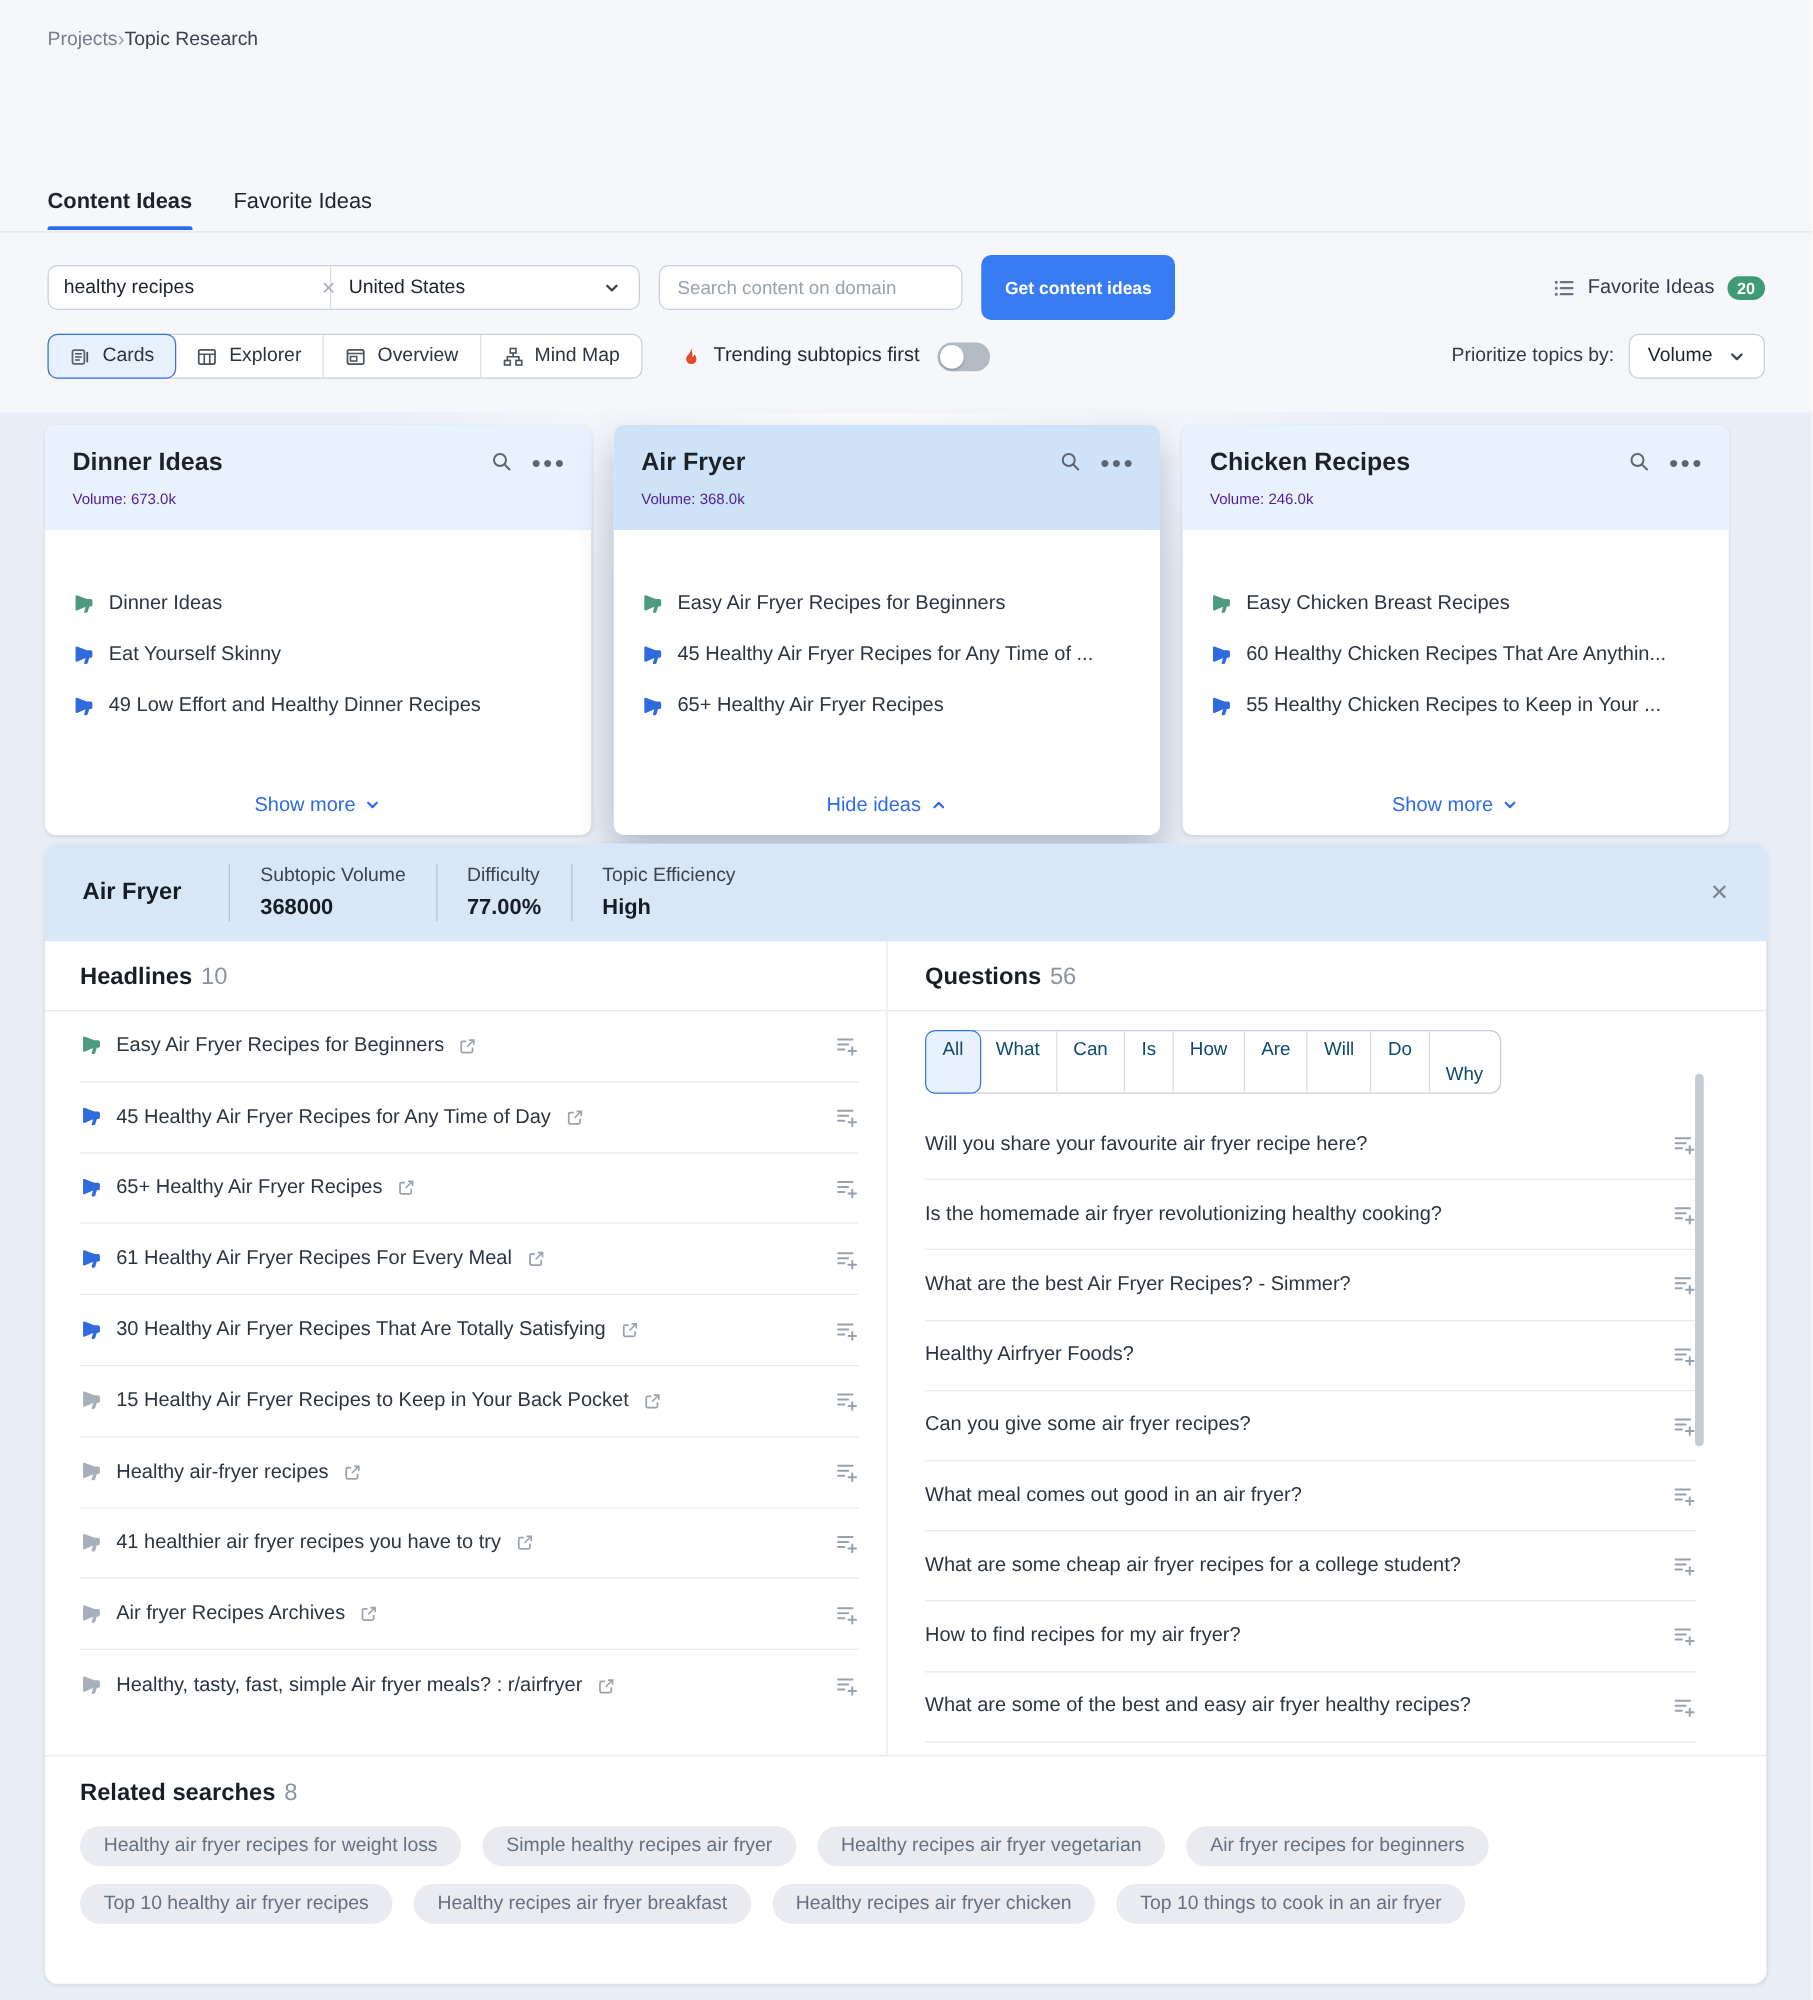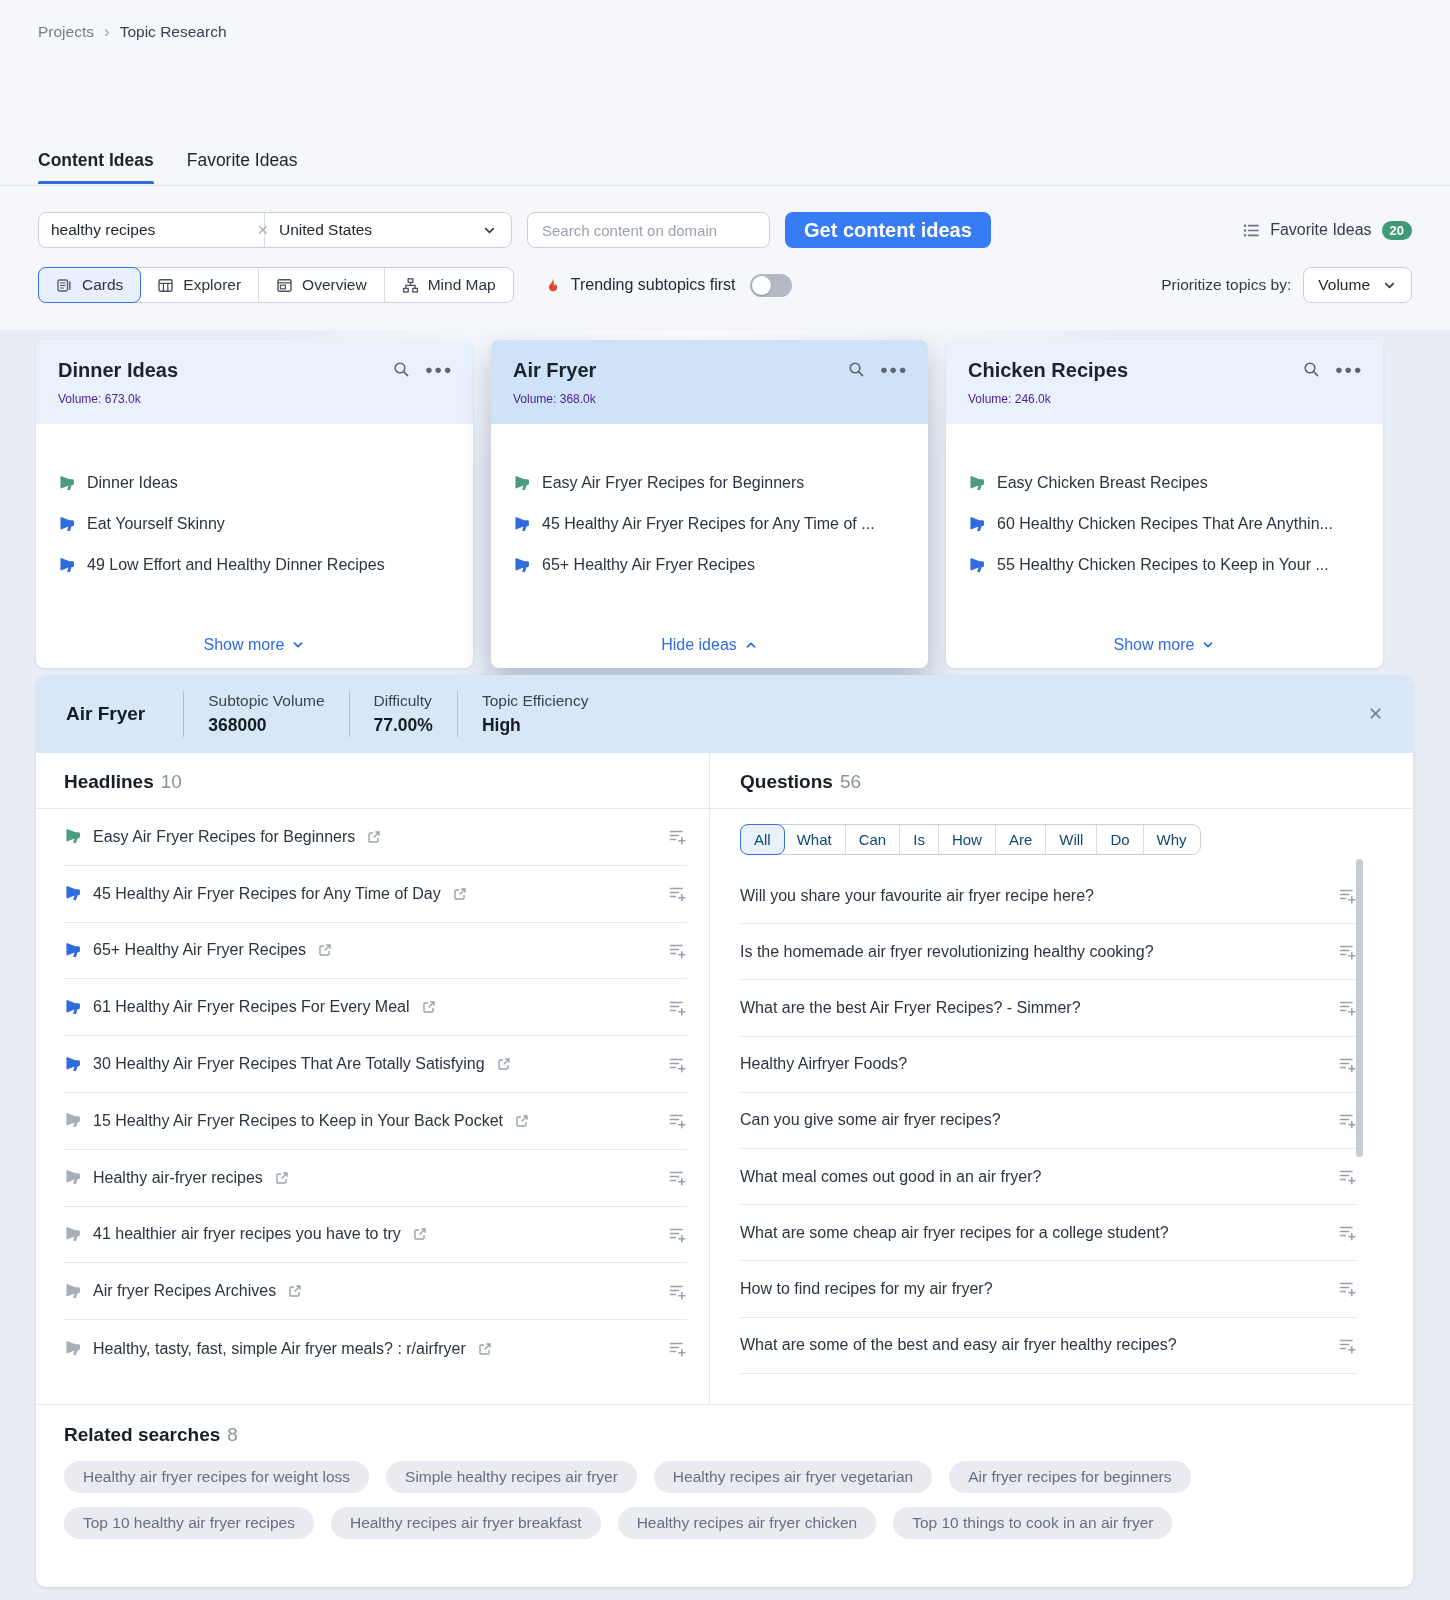--- a/index.html
+++ b/index.html
@@ -2,21 +2,21 @@
 <html><head>
 <meta charset="utf-8">
 <style>
   * { margin:0; padding:0; box-sizing:border-box; }
   body { font-family:"Liberation Sans","DejaVu Sans",sans-serif; }
   #app { position:relative; width:1450px; height:1600px; background:#f5f7fa; overflow:hidden; color:#222a33; }
   #bg-lower { position:absolute; left:0; top:330px; right:0; bottom:0;
     background:radial-gradient(ellipse 700px 260px at 48% 0%, #ffffff 0%, rgba(255,255,255,0) 60%), #e9eef6; }
 
   
-  .breadcrumb { position:absolute; top:22px; left:38px; font-size:15.5px; display:flex; align-items:center; gap:10px; }
+  .breadcrumb { position:absolute; top:22px; left:38px; font-size:15.5px; display:flex; align-items:center; }
   .crumb-muted { color:#767e89; }
   .crumb-sep { color:#9aa2ad; font-size:17px; }
   .crumb-current { color:#39424e; }
 
   .title-row { position:absolute; top:74px; left:38px; right:38px; display:flex; align-items:center; }
   .page-title { font-size:24px; font-weight:700; color:#20262e; }
   .page-title .query { color:#838b95; font-weight:600; margin-left:8px; }
   .title-actions { margin-left:auto; display:flex; gap:11px; }
   .btn { display:inline-flex; align-items:center; gap:9px; height:34px; padding:0 16px; border-radius:8px; font-size:15.5px; cursor:pointer; }
   .btn-export { background:#eff1f4; border:1px solid #ccd1da; color:#3f4750; }
@@ -31,21 +31,21 @@
   
   .filter-row1 { position:absolute; top:212px; left:38px; right:38px; height:36px; display:flex; align-items:center; }
   .combo { display:flex; height:36px; background:#fff; border:1px solid #c9cfda; border-radius:8px; overflow:hidden; }
   .combo-kw { width:226px; display:flex; align-items:center; padding:0 12px; border-right:1px solid #d9dde5; }
   .combo-kw input { border:0; outline:0; flex:1; font-size:15.5px; color:#1d232a; font-family:inherit; background:transparent; }
   .clear-x { color:#a8afb9; font-size:14px; cursor:pointer; padding-left:6px; }
   .combo-country { width:246px; display:flex; align-items:center; padding:0 14px; font-size:15.5px; color:#1d232a; cursor:pointer; }
   .combo-country .chev { margin-left:auto; }
   .input-domain { margin-left:15px; width:243px; height:36px; background:#fff; border:1px solid #c9cfda; border-radius:8px; padding:0 14px; font-size:15px; color:#8b5cf6; font-family:inherit; outline:none; }
   .input-domain::placeholder { color:#9aa2ad; }
-  .btn-primary { margin-left:15px; height:36px; padding:0 19px; background:#377bf5; border:none; color:#fff; font-size:20px; font-weight:600; border-radius:8px; cursor:pointer; display:inline-flex; align-items:center; font-family:inherit; }
+  .btn-primary { margin-left:15px; height:52px; padding:0 19px; background:#377bf5; border:none; color:#fff; font-size:14px; font-weight:600; border-radius:8px; cursor:pointer; display:inline-flex; align-items:center; font-family:inherit; }
   .fav-ideas { margin-left:auto; display:flex; align-items:center; gap:10px; cursor:pointer; }
   .fav-label { font-size:16px; color:#333d49; }
   .fav-badge { background:#3f9a78; color:#fff; font-size:13px; border-radius:10px; padding:2px 8px; font-weight:600; }
 
   .filter-row2 { position:absolute; top:267px; left:38px; right:38px; height:36px; display:flex; align-items:center; }
   .seg { display:flex; height:36px; background:#fff; border:1px solid #c9cfda; border-radius:8px; }
   .seg-item { display:flex; align-items:center; gap:9px; padding:16px 17px; font-size:15.5px; color:#2b3440; border-right:1px solid #d9dde5; cursor:pointer; }
   .seg-item:last-child { border-right:none; }
   .seg-item.active { background:#e7f0fc; border:1px solid #3574e3; border-radius:8px; margin:-1px; height:36px; }
   .trend { display:flex; align-items:center; gap:10px; margin-left:30px; }
@@ -89,21 +89,21 @@
   .col-count { color:#8b939e; font-weight:400; margin-left:7px; }
 
   .hl-list { list-style:none; padding:0 22px 0 28px; }
   .hl-row { height:56.8px; display:flex; align-items:center; gap:12px; border-bottom:1px solid #e6e9ee; }
   .hl-row:last-child { border-bottom:none; }
   .hl-text { font-size:16px; color:#2b3440; white-space:nowrap; overflow:hidden; text-overflow:ellipsis; cursor:pointer; }
   .spacer { flex:1; }
 
   .qtabs { margin:15px 0 13px 30px; display:inline-flex; border:1px solid #c9cfda; border-radius:9px; background:#fff; align-self:flex-start; }
   .qtab { padding:6px 13px; font-size:15px; color:#0c4a6e; border-right:1px solid #d9dde5; cursor:pointer; }
-  .qtab:last-child { border-right:none; }
+  .qtab:last-child { border-right:none;margin-top:20px; }
   .qtab.active { background:#e9f1fc; border:1px solid #3574e3; border-radius:8px; margin:-1px; }
   .q-list { list-style:none; padding:0 56px 0 30px; }
   .q-row { height:56.2px; display:flex; align-items:center; border-bottom:1px solid #e6e9ee; }
   .q-text { font-size:16px; color:#2b3440; white-space:nowrap; overflow:hidden; text-overflow:ellipsis; }
   .q-scrollbar { position:absolute; right:50px; top:106px; width:7px; height:298px; border-radius:4px; background:#c6ccd6; }
 
   .related { flex:1; border-top:1px solid #e6e9ee; padding:19px 28px; }
   .related-title { font-size:19px; font-weight:700; color:#171e26; }
   .chips { margin-top:15px; display:flex; flex-wrap:wrap; gap:14px 17px; }
   .chip { background:#e9ebf0; border-radius:17px; padding:7px 19px; font-size:15.5px; color:#667080; cursor:pointer; white-space:nowrap; }

